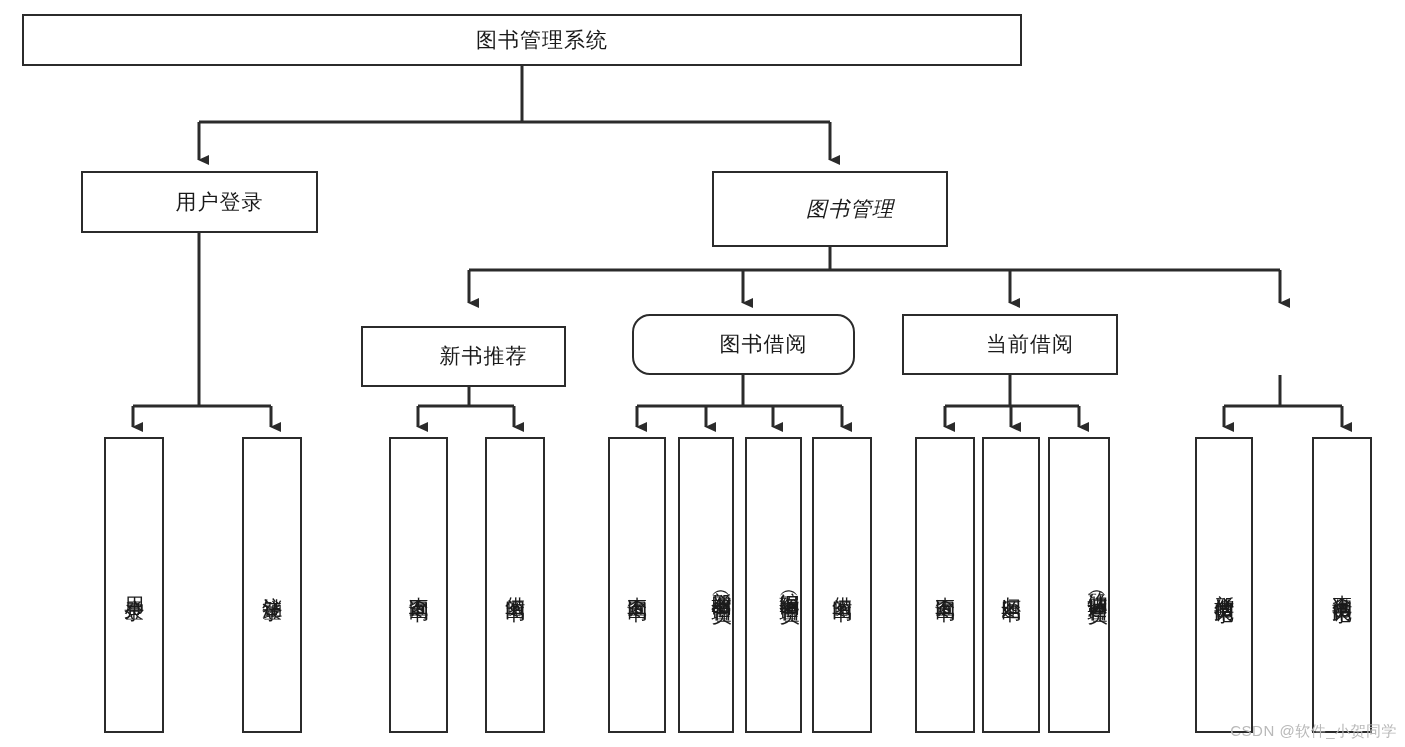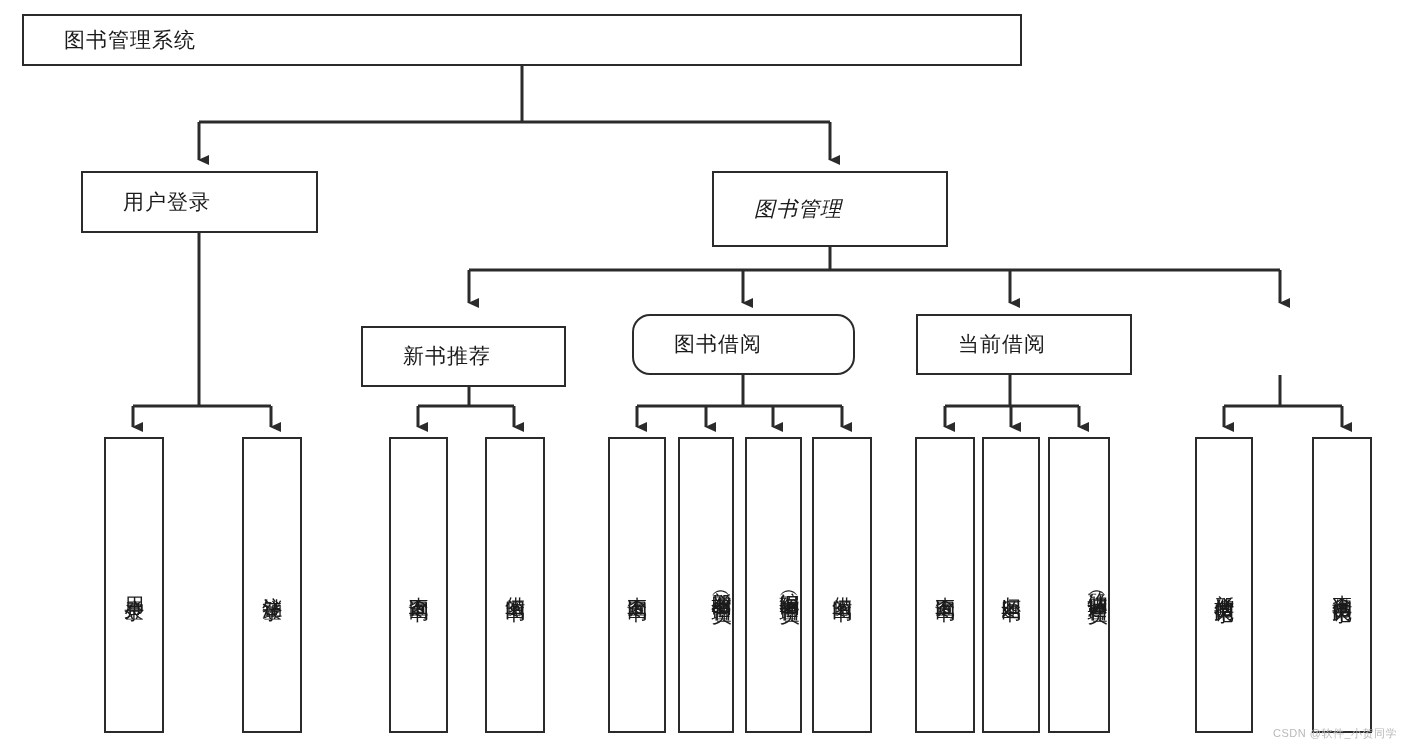--- a/index.html
+++ b/index.html
@@ -26,20 +26,21 @@
     height: 747px;
     pointer-events: none;
   }
   .node {
     position: absolute;
     box-sizing: border-box;
     background: #ffffff;
     border: 2px solid #2b2b2b;
     display: flex;
     align-items: center;
+    justify-content: center;
     color: #1a1a1a;
     text-align: center;
     line-height: 1.08;
     padding-left: 40px;
   }
   .node.h {
     font-size: 21px;
     letter-spacing: 1px;
   }
   .node.v {
@@ -57,21 +58,21 @@
   .node.v.midalign {
     align-items: center;
   }
   .node .lbl {
     display: block;
   }
   .watermark {
     position: absolute;
     right: 8px;
     bottom: 6px;
-    font-size: 11px;
+    font-size: 15px;
     color: #b9b9b9;
     white-space: nowrap;
     letter-spacing: 0.5px;
     text-align: center;
   }
 </style>
 </head>
 <body>
 
 <div id="canvas">
@@ -136,21 +137,21 @@
   <div class="node h" style="left:712px; top:171px; width:236px; height:76px;font-style:italic;">
     <span class="lbl">图书管理</span>
   </div>
 
   <div class="node h" style="left:361px; top:314px; width:205px; height:61px;margin-top:12px;">
     <span class="lbl">新书推荐</span>
   </div>
   <div class="node h" style="left:632px; top:314px; width:223px; height:61px;border-radius:18px;">
     <span class="lbl">图书借阅</span>
   </div>
-  <div class="node h" style="left:902px; top:314px; width:216px; height:61px;margin-left:14px;">
+  <div class="node h" style="left:902px; top:314px; width:216px; height:61px;">
     <span class="lbl">当前借阅</span>
   </div>
 
   <div class="node v midalign" style="left:104px; top:437px; width:60px; height:296px;">
     <span class="lbl">用户登录</span>
   </div>
   <div class="node v midalign" style="left:242px; top:437px; width:60px; height:296px;">
     <span class="lbl">注销登录</span>
   </div>
 

